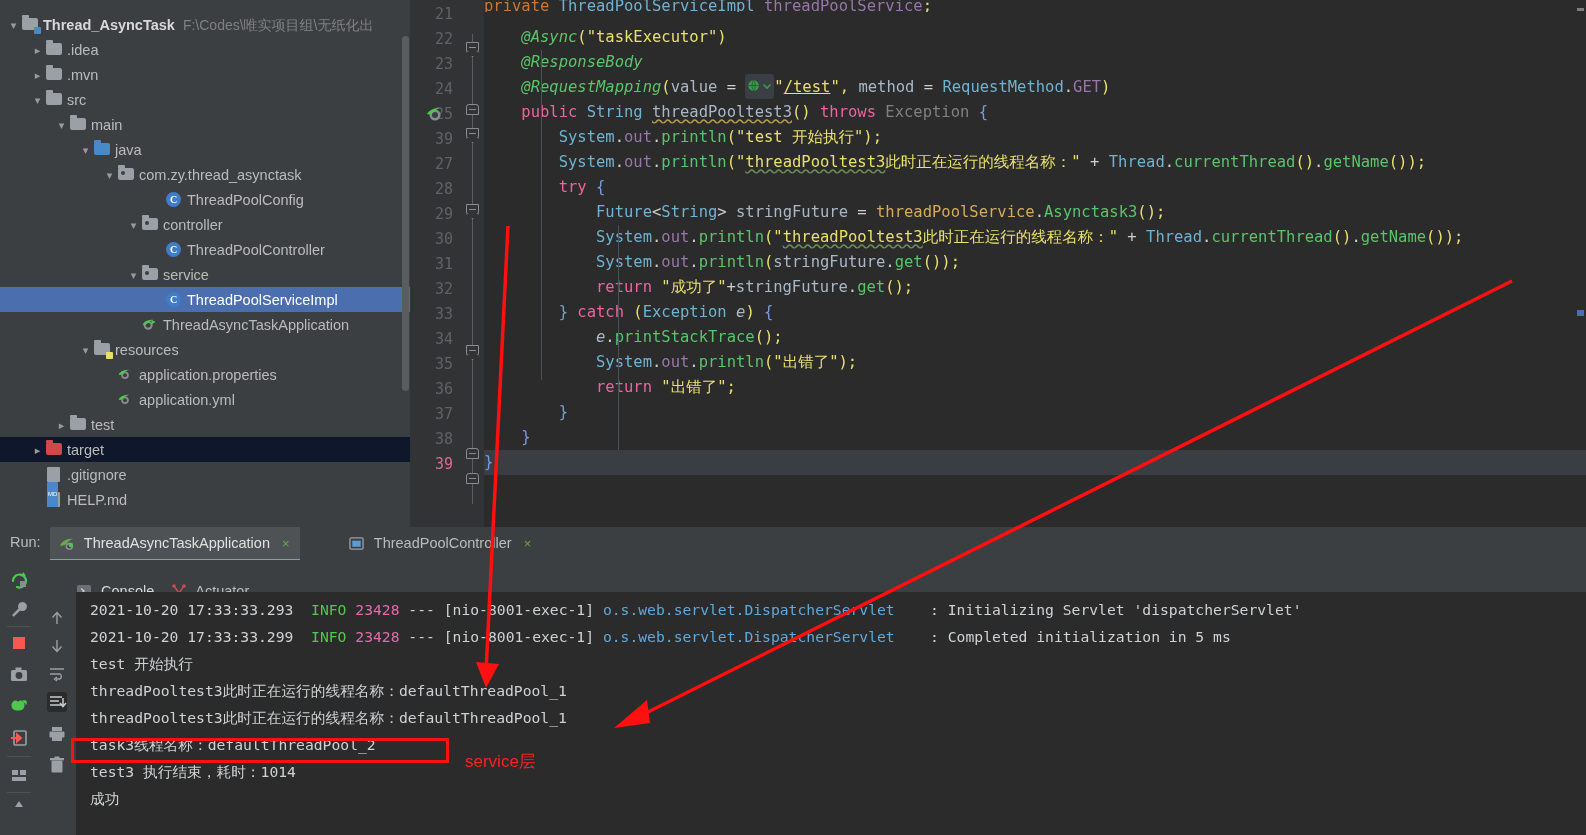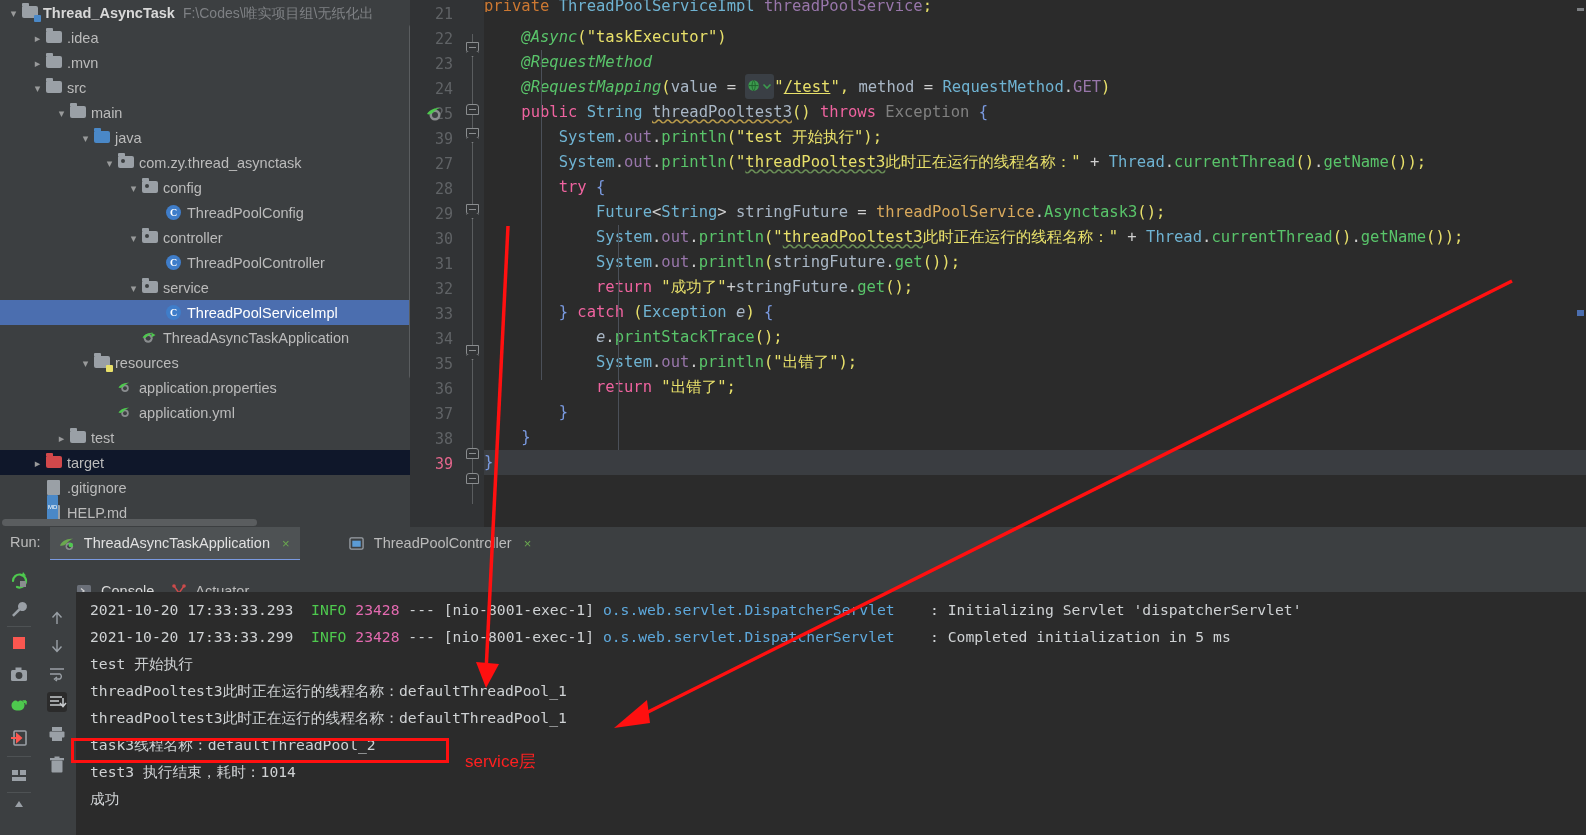--- a/index.html
+++ b/index.html
@@ -5,22 +5,22 @@
   html,body{margin:0;padding:0;background:#3c3f41;}
   body{
     width:1586px;height:835px;overflow:hidden;position:relative;
     font-family:"Liberation Sans", sans-serif;
     -webkit-font-smoothing:antialiased;
   }
   .ide{position:absolute;inset:0;background:#3c3f41;}
 
   
   #project-panel{
-    position:absolute;left:0;top:0;width:410px;height:527px;
-    background:#3c3f41;overflow:hidden;padding-left:7px;
+    position:absolute;left:0;top:12px;width:410px;height:527px;
+    background:#3c3f41;overflow:hidden;
   }
   .tree{position:absolute;left:0;top:0;right:0;}
   .trow{
     position:relative;height:25px;line-height:25px;white-space:nowrap;
     font-size:14.5px;color:#bbbbbb;padding-left:6px;
   }
   .trow.selected{background:#4b6eaf;}
   .trow.selected .tlabel{color:#ffffff;}
   .trow.target-row{background:#0f172a;}
   .chev{
@@ -212,21 +212,20 @@
 
   <div id="project-panel">
     <div class="tree" id="tree-container">
         <div class="trow"><span class="chev">▾</span><span class="ico"><span class="f-folder"></span><span class="f-badge"></span></span><span class="tlabel bold">Thread_AsyncTask</span><span class="tpath">F:\Codes\唯实项目组\无纸化出</span></div>
         <div class="trow" style="padding-left: 30px;"><span class="chev">▸</span><span class="ico"><span class="f-folder"></span></span><span class="tlabel">.idea</span></div>
         <div class="trow" style="padding-left: 30px;"><span class="chev">▸</span><span class="ico"><span class="f-folder"></span></span><span class="tlabel">.mvn</span></div>
         <div class="trow" style="padding-left: 30px;"><span class="chev">▾</span><span class="ico"><span class="f-folder"></span></span><span class="tlabel">src</span></div>
         <div class="trow" style="padding-left: 54px;"><span class="chev">▾</span><span class="ico"><span class="f-folder"></span></span><span class="tlabel">main</span></div>
         <div class="trow" style="padding-left: 78px;"><span class="chev">▾</span><span class="ico"><span class="f-folder blue"></span></span><span class="tlabel">java</span></div>
         <div class="trow" style="padding-left: 102px;"><span class="chev">▾</span><span class="ico"><span class="f-folder"></span><span class="f-src-dot"></span></span><span class="tlabel">com.zy.thread_asynctask</span></div>
-        <div class="trow" style="padding-left: 126px;"><span class="chev">▾</span><span class="ico"><span class="f-folder"></span><span class="f-src-dot"></span></span><span class="tlabel">config</span></div>
         <div class="trow" style="padding-left: 150px;"><span class="chev empty">▸</span><span class="ico"><span class="f-class">C</span></span><span class="tlabel">ThreadPoolConfig</span></div>
         <div class="trow" style="padding-left: 126px;"><span class="chev">▾</span><span class="ico"><span class="f-folder"></span><span class="f-src-dot"></span></span><span class="tlabel">controller</span></div>
         <div class="trow" style="padding-left: 150px;"><span class="chev empty">▸</span><span class="ico"><span class="f-class">C</span></span><span class="tlabel">ThreadPoolController</span></div>
         <div class="trow" style="padding-left: 126px;"><span class="chev">▾</span><span class="ico"><span class="f-folder"></span><span class="f-src-dot"></span></span><span class="tlabel">service</span></div>
         <div class="trow selected" style="padding-left: 150px;"><span class="chev empty">▸</span><span class="ico"><span class="f-class">C</span></span><span class="tlabel">ThreadPoolServiceImpl</span></div>
         <div class="trow" style="padding-left: 126px;"><span class="chev empty">▸</span><span class="ico"><svg class="f-spring" viewBox="0 0 18 16">
               <circle cx="8" cy="9" r="5.5" fill="#8a8d8f"></circle>
               <circle cx="8" cy="9" r="3" fill="#3c3f41"></circle>
               <path d="M1 8c3-5 8-6 13-6-3 1-5 2.5-7 4.5C5 8.5 3 9 1 8z" fill="#4ec94e"></path>
               <polygon points="12,2 17,5 12,8" fill="#4ec94e"></polygon>
@@ -292,21 +291,21 @@
 
       <div class="indent-guide" style="left:57px;top:50px;height:330px;"></div>
       <div class="indent-guide" style="left:134px;top:225px;height:155px;"></div>
       <div class="indent-guide" style="left:134px;top:380px;height:70px;"></div>
 
       <div class="cline" style="height:12px;line-height:12px;overflow:hidden;color:#6a6f78;"><span class="c-kw">private</span> <span class="c-type">ThreadPoolServiceImpl</span> <span class="c-field">threadPoolService</span><span class="c-punct">;</span></div>
       <div class="cline" style="height:13px;"></div>
 
       <div class="cline"><span class="c-ann-g">    @Async</span><span class="c-punct">(</span><span class="c-str">"taskExecutor"</span><span class="c-punct">)</span></div>
 
-      <div class="cline"><span class="c-ann-g">    @RequestMethod</span></div>
+      <div class="cline"><span class="c-ann-g">    @ResponseBody</span></div>
 
       <div class="cline"><span class="c-ann-g">    @RequestMapping</span><span class="c-punct">(</span><span class="c-id">value</span> <span class="c-white">=</span> <span class="globe-chip"><svg width="15" height="14" viewBox="0 0 16 16" style="vertical-align:-2px">
               <circle cx="7" cy="7.5" r="6" fill="#3c9a4e"></circle>
               <path d="M1.4 7.5h11.2M7 1.6c2.4 2.6 2.4 9.2 0 11.8M7 1.6C4.6 4.2 4.6 10.8 7 13.4" stroke="#1d5f2a" stroke-width="1" fill="none"></path>
             </svg><svg width="10" height="10" viewBox="0 0 10 10" style="vertical-align:0px">
               <path d="M1.5 3.5 L5 7 L8.5 3.5" stroke="#3c9a4e" stroke-width="1.6" fill="none"></path>
             </svg></span><span class="c-str">"</span><span class="c-str uline">/test</span><span class="c-str">"</span><span class="c-punct">,</span> <span class="c-id">method</span> <span class="c-white">=</span> <span class="c-type">RequestMethod</span><span class="c-white">.</span><span class="c-field">GET</span><span class="c-punct">)</span></div>
 
       <div class="cline"><span class="c-pink">    public</span> <span class="c-type">String</span> <span class="c-id wavy uline">threadPooltest3</span><span class="c-punct">()</span> <span class="c-pink">throws</span> <span class="c-grey">Exception</span> <span class="c-brace">{</span></div>
 

